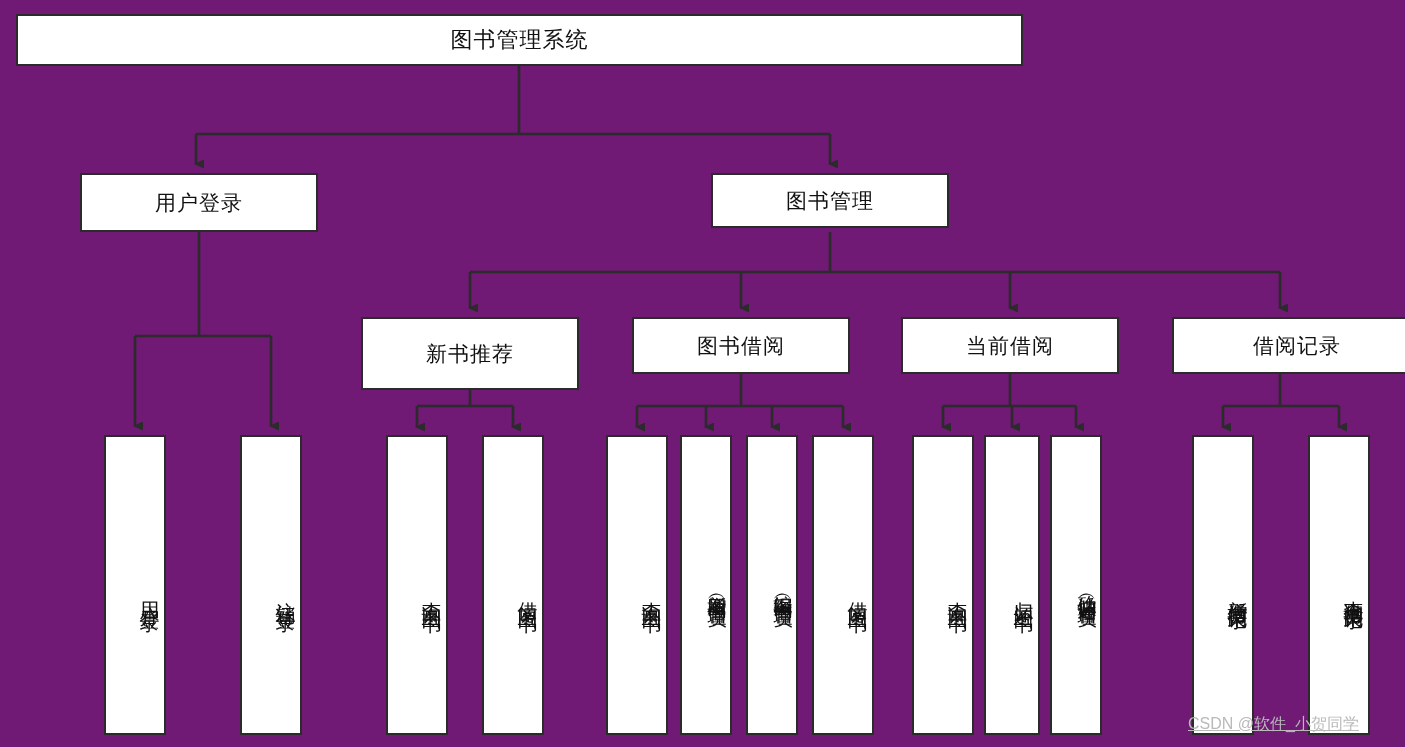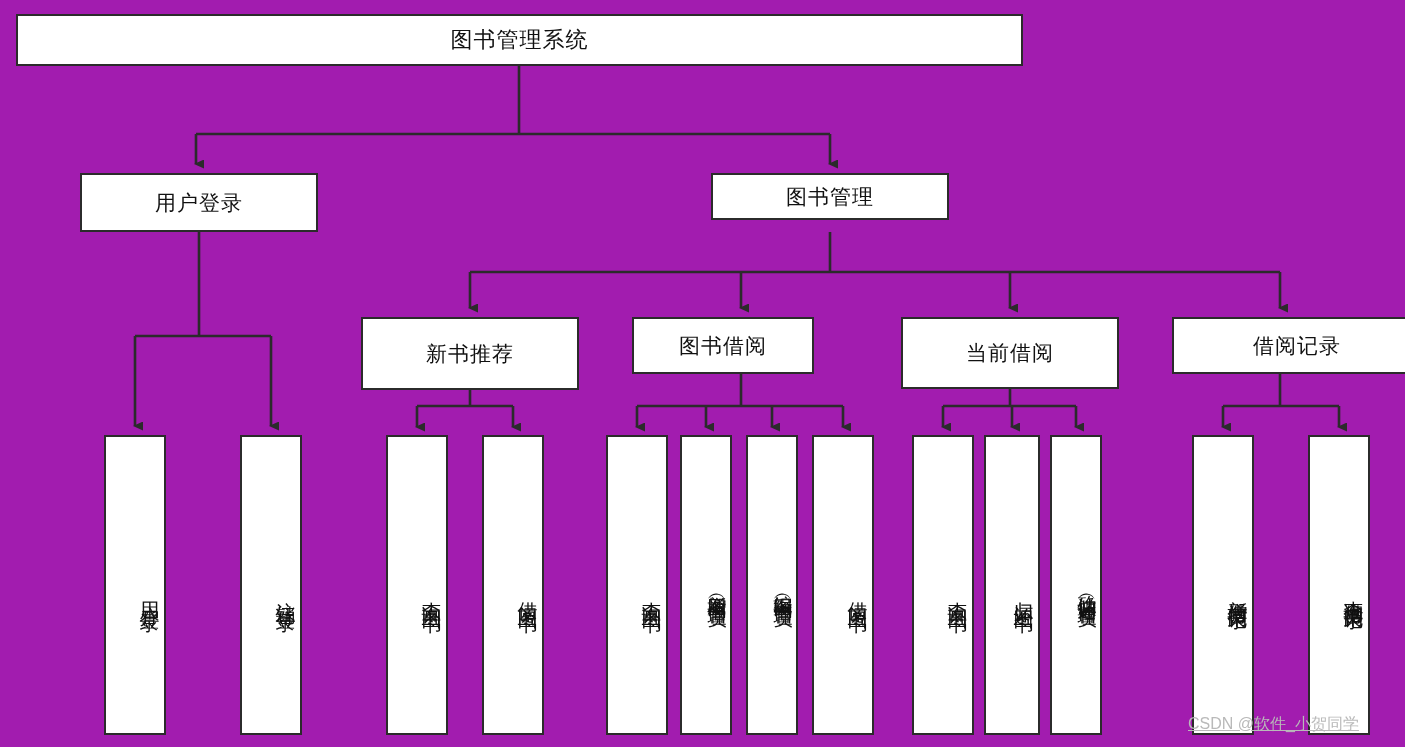--- a/index.html
+++ b/index.html
@@ -5,21 +5,21 @@
 <style>
   html, body {
     margin: 0;
     padding: 0;
     background: #ffffff;
   }
   #canvas {
     position: relative;
     width: 1405px;
     height: 747px;
-    background: #a21caf;
+    background: #701a75;
     font-family: "Liberation Sans", "DejaVu Sans", sans-serif;
     overflow: hidden;
   }
   #edges {
     position: absolute;
     left: 0;
     top: 0;
     width: 1405px;
     height: 747px;
     pointer-events: none;
@@ -126,31 +126,31 @@
     </g>
   </svg>
 
   <div class="node horiz title" style="left:16px; top:14px; width:1007px; height:52px;">
     <span>图书管理系统</span>
   </div>
 
   <div class="node horiz" style="left:80px; top:173px; width:238px; height:59px;">
     <span>用户登录</span>
   </div>
-  <div class="node horiz" style="left:711px; top:173px; width:238px; height:47px;">
+  <div class="node horiz" style="left:711px; top:173px; width:238px; height:55px;">
     <span>图书管理</span>
   </div>
 
   <div class="node horiz" style="left:361px; top:317px; width:218px; height:73px;">
     <span>新书推荐</span>
   </div>
-  <div class="node horiz" style="left:632px; top:317px; width:182px; height:57px;">
+  <div class="node horiz" style="left:632px; top:317px; width:218px; height:57px;">
     <span>图书借阅</span>
   </div>
-  <div class="node horiz" style="left:901px; top:317px; width:218px; height:72px;">
+  <div class="node horiz" style="left:901px; top:317px; width:218px; height:57px;">
     <span>当前借阅</span>
   </div>
   <div class="node horiz" style="left:1172px; top:317px; width:250px; height:57px;">
     <span>借阅记录</span>
   </div>
 
   <div class="node vert" style="left:104px; top:435px; width:62px; height:300px;">
     <span class="vlabel">用户登录</span>
   </div>
   <div class="node vert" style="left:240px; top:435px; width:62px; height:300px;">

